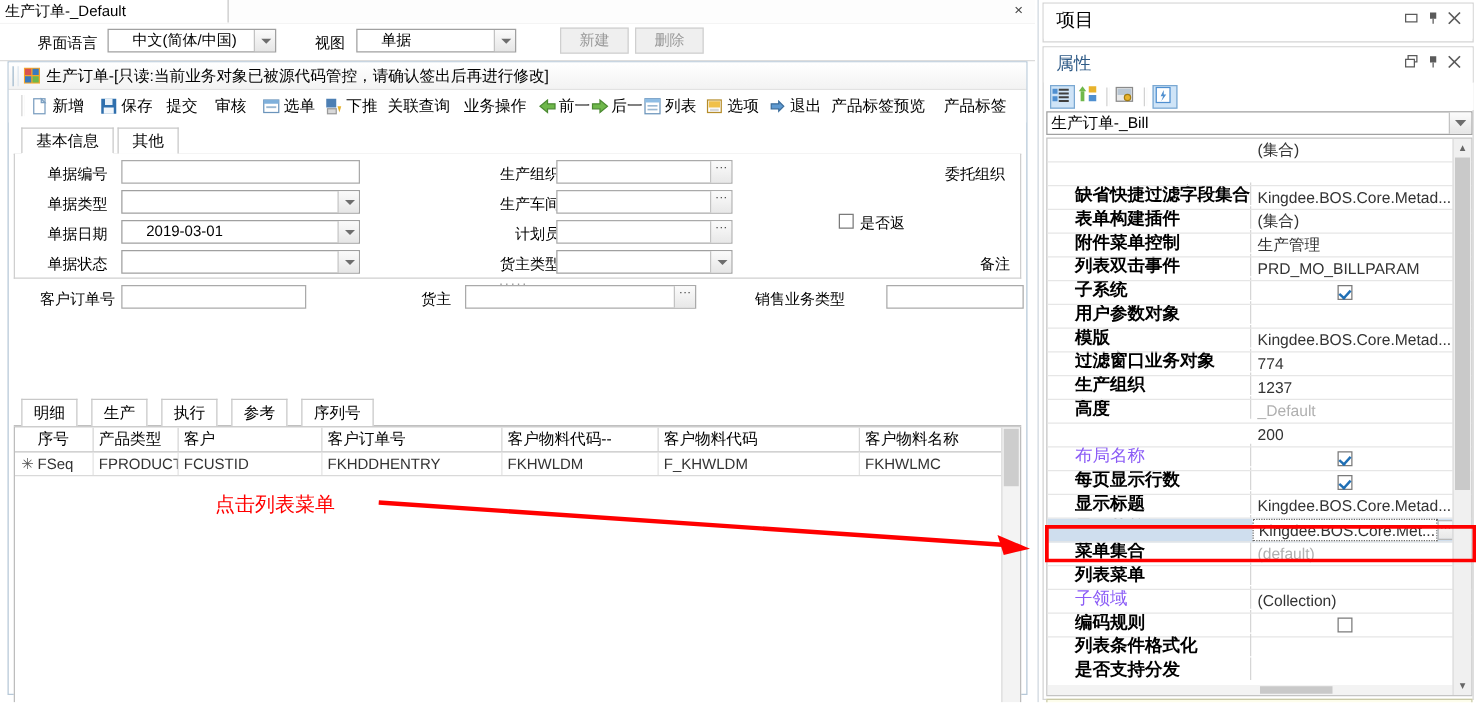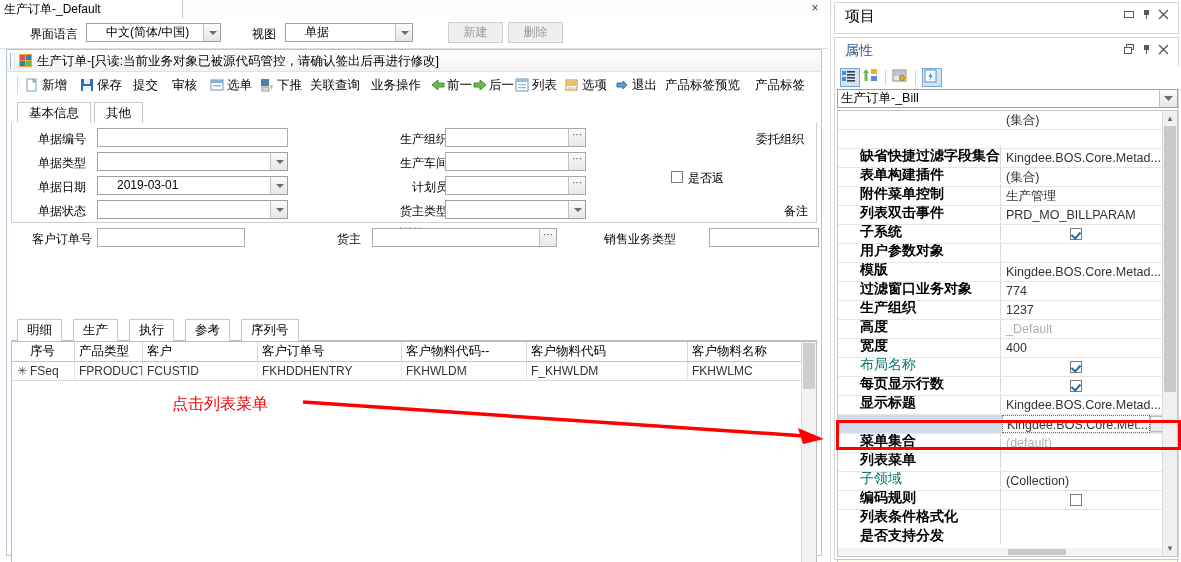--- a/index.html
+++ b/index.html
@@ -390,21 +390,21 @@
     width: 163px; height: 18px;
     line-height: 18px;
     padding-left: 22px;
     font-size: 14px;
     font-weight: bold;
     color: #000;
     box-sizing: border-box;
     border-right: 1px solid #d6d6d6;
     white-space: nowrap; overflow: hidden; margin-top: 20px;
   }
-  .prow .pname.dim { color: #0f766e; font-weight: normal; }
+  .prow .pname.dim { color: #8b5cf6; font-weight: normal; }
   .prow .pval {
     position: absolute; left: 164px; top: 0;
     width: 161px; height: 18px;
     line-height: 18px;
     padding-left: 4px;
     font-size: 12.5px;
     color: #333;
     box-sizing: border-box;
     white-space: nowrap; overflow: hidden;
   }
@@ -910,30 +910,29 @@
         </div>
         <div class="prow" style="top:152px;">
           <span class="pname">生产组织</span>
           <span class="pval">Kingdee.BOS.Core.Metad...</span>
         </div>
         <div class="prow" style="top:171px;">
           <span class="pname">高度</span>
           <span class="pval">774</span>
         </div>
         <div class="prow" style="top:190px;">
-          <span class="pname">宽度</span>
           <span class="pval">1237</span>
         </div>
         <div class="prow" style="top:209px;">
           <span class="pname dim">布局名称</span>
           <span class="pval dim">_Default</span>
         </div>
         <div class="prow" style="top:228px;">
           <span class="pname">每页显示行数</span>
-          <span class="pval">400</span>
+          <span class="pval">200</span>
         </div>
         <div class="prow" style="top:247px;">
           <span class="pname">显示标题</span>
           <span class="pcheck on"></span>
         </div>
         <div class="prow" style="top:266px;">
           <span class="pname">显示菜单</span>
           <span class="pcheck on"></span>
         </div>
         <div class="prow" style="top:285px;">

